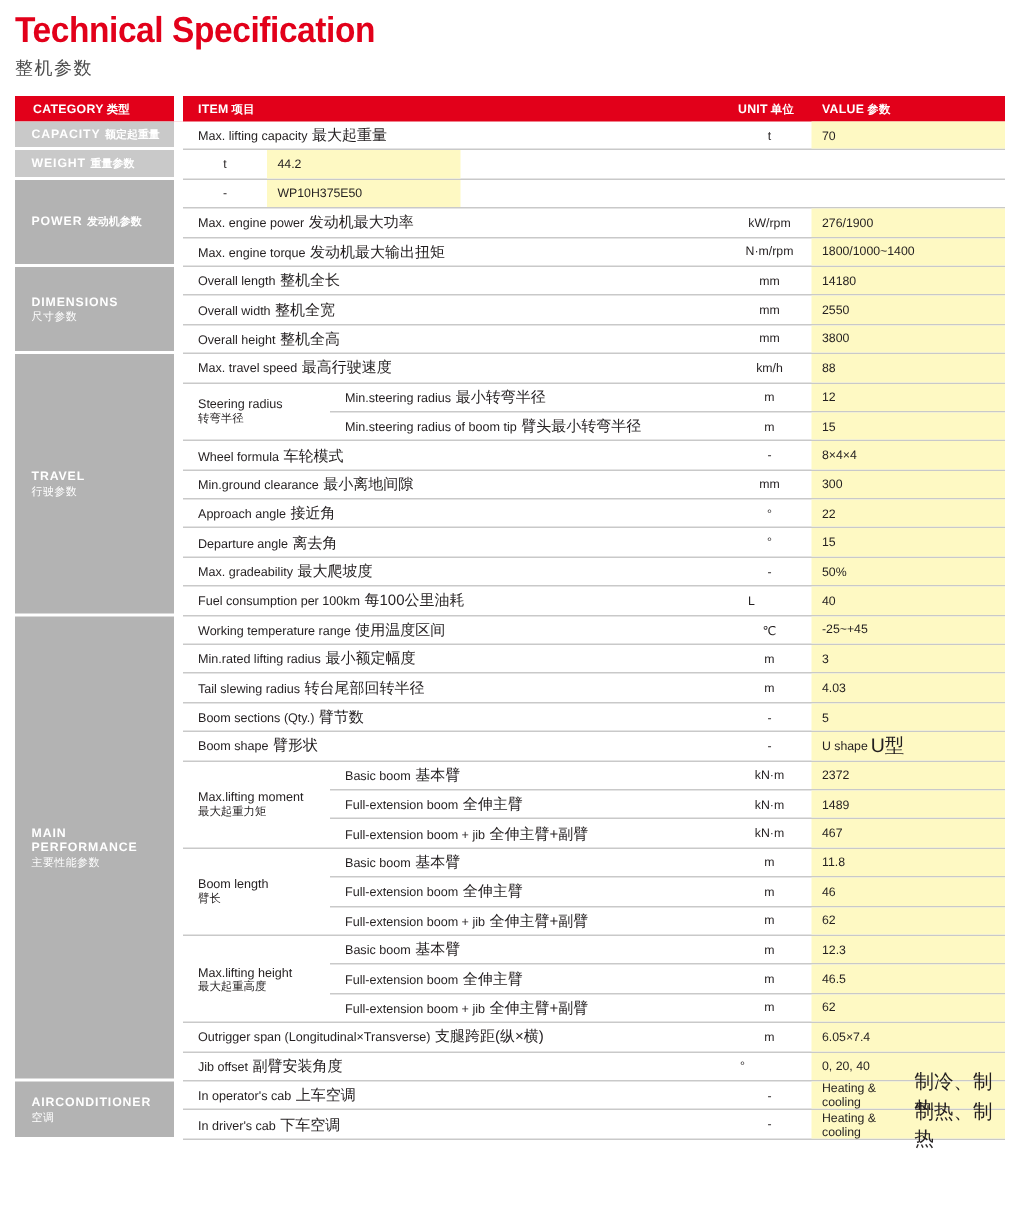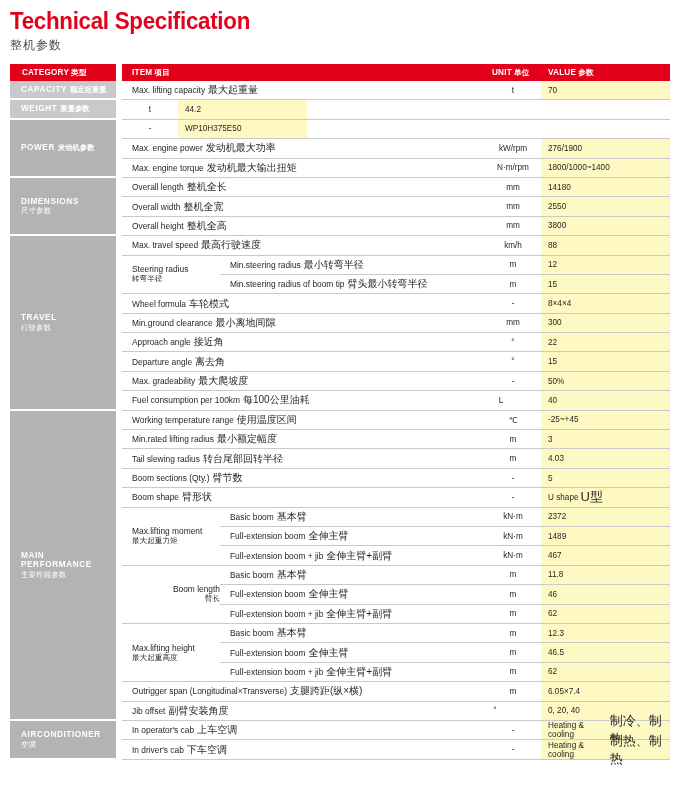--- a/index.html
+++ b/index.html
@@ -439,21 +439,21 @@
                 </div>
                 <div class="c-unit">kN·m</div>
                 <div class="c-value">
                   <span>467</span>
                   <span class="cn"></span>
                 </div>
               </div>
             </div>
           </div>
           <div class="grp-wrap">
-            <div class="grp-label" style="height: 58.2px; align-items: flex-end;">
+            <div class="grp-label" style="height: 58.2px;">
               <div class="lbl-en">Boom length</div>
               <div class="lbl-cn">臂长</div>
             </div>
             <div class="grp-rows">
               <div class="row" style="height: 19.4px;">
                 <div class="c-item sub">
                   <span>Basic boom</span>
                   <span class="cn">基本臂</span>
                 </div>
                 <div class="c-unit">m</div>

